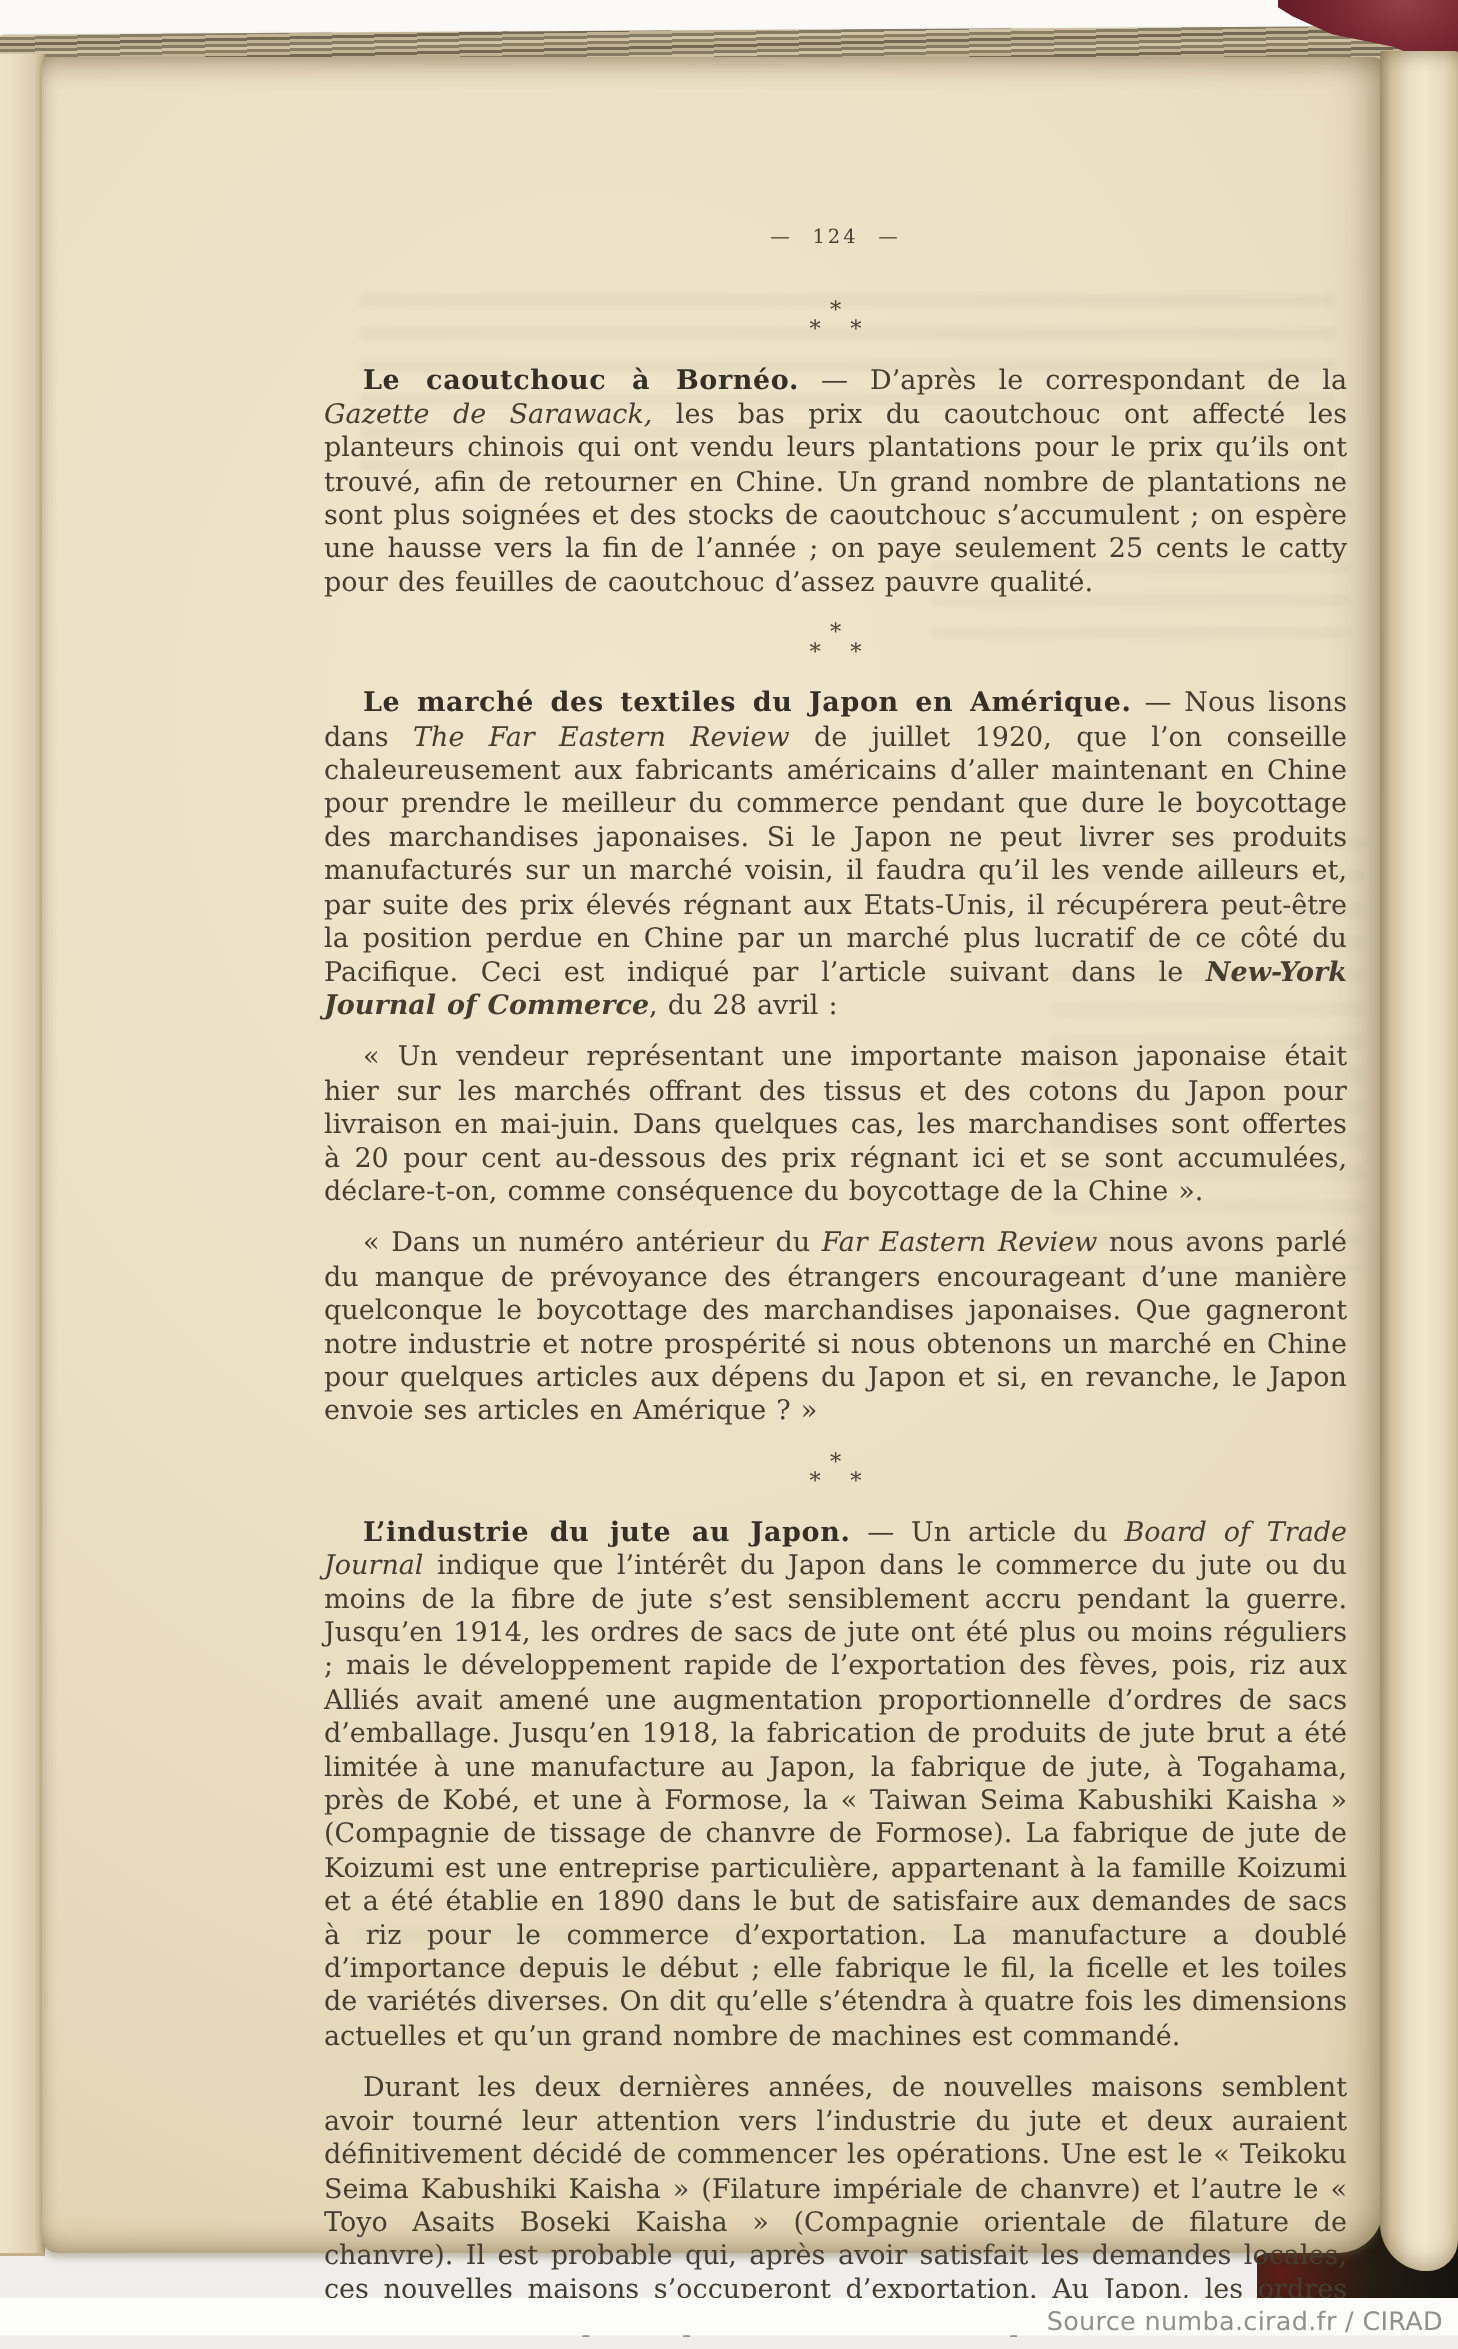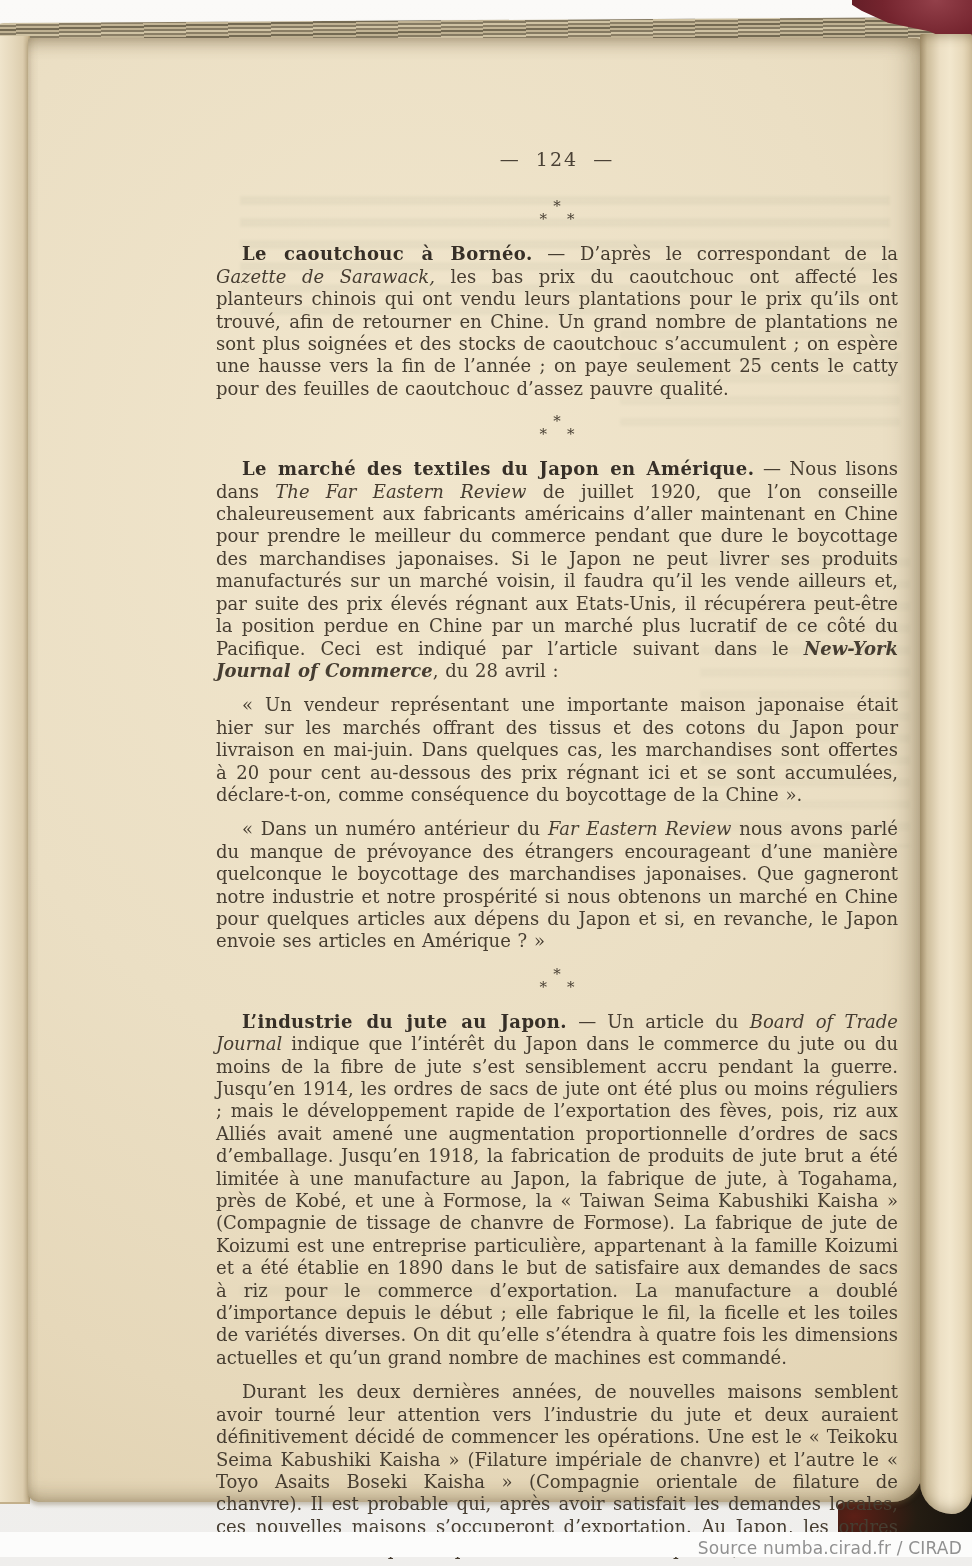--- a/index.html
+++ b/index.html
@@ -68,21 +68,21 @@
   #g2{left:592px;top:292px;width:280px;height:96px;opacity:.35;}
   #g3{left:672px;top:520px;width:210px;height:290px;opacity:.3;}
   #g4{left:212px;top:1248px;width:640px;height:44px;opacity:.28;}
   
   .content{
     position:absolute;left:176px;top:110px;width:706px;
     color:#463d31;font-size:18px;line-height:22.4px;
     text-align:justify;word-spacing:1px;
   }
   .pageno{
-    text-align:center;font-size:19px;letter-spacing:2px;word-spacing:7px;
+    text-align:center;font-size:13px;letter-spacing:2px;word-spacing:7px;
     margin:0 0 30px;color:#4a4135;
   }
   .sep{text-align:center;line-height:13px;margin:15px 0 17px;color:#4a4135;font-size:15px;}
   .sep .row2{word-spacing:15px;}
   p{margin:12px;text-indent:26px;}
   .shead{font-weight:bold;letter-spacing:.4px;word-spacing:2.5px;color:#362f27;}
   .it{font-style:italic;}
   .bi{font-style:italic;font-weight:bold;}
   
   .bottom-strip{

